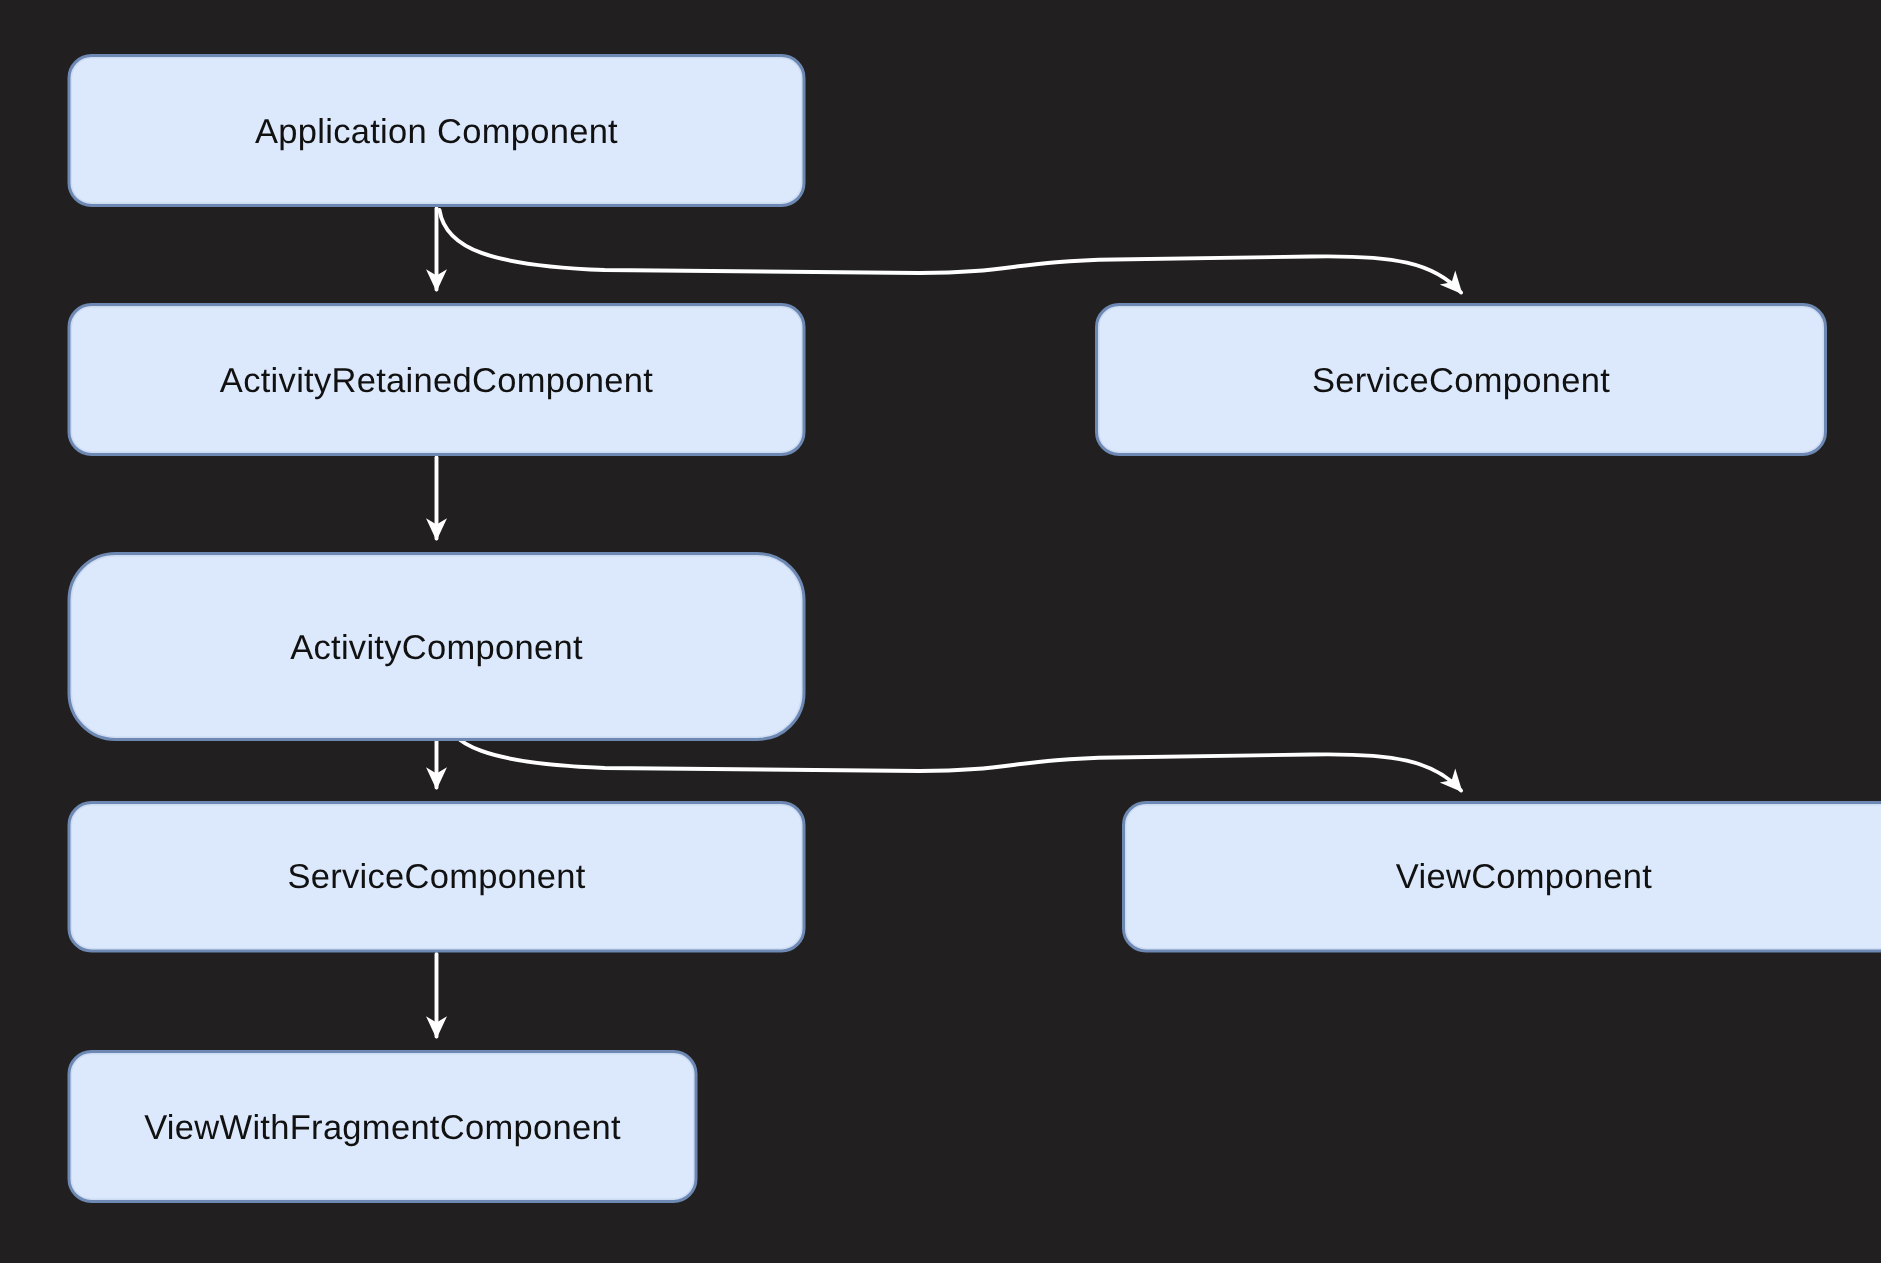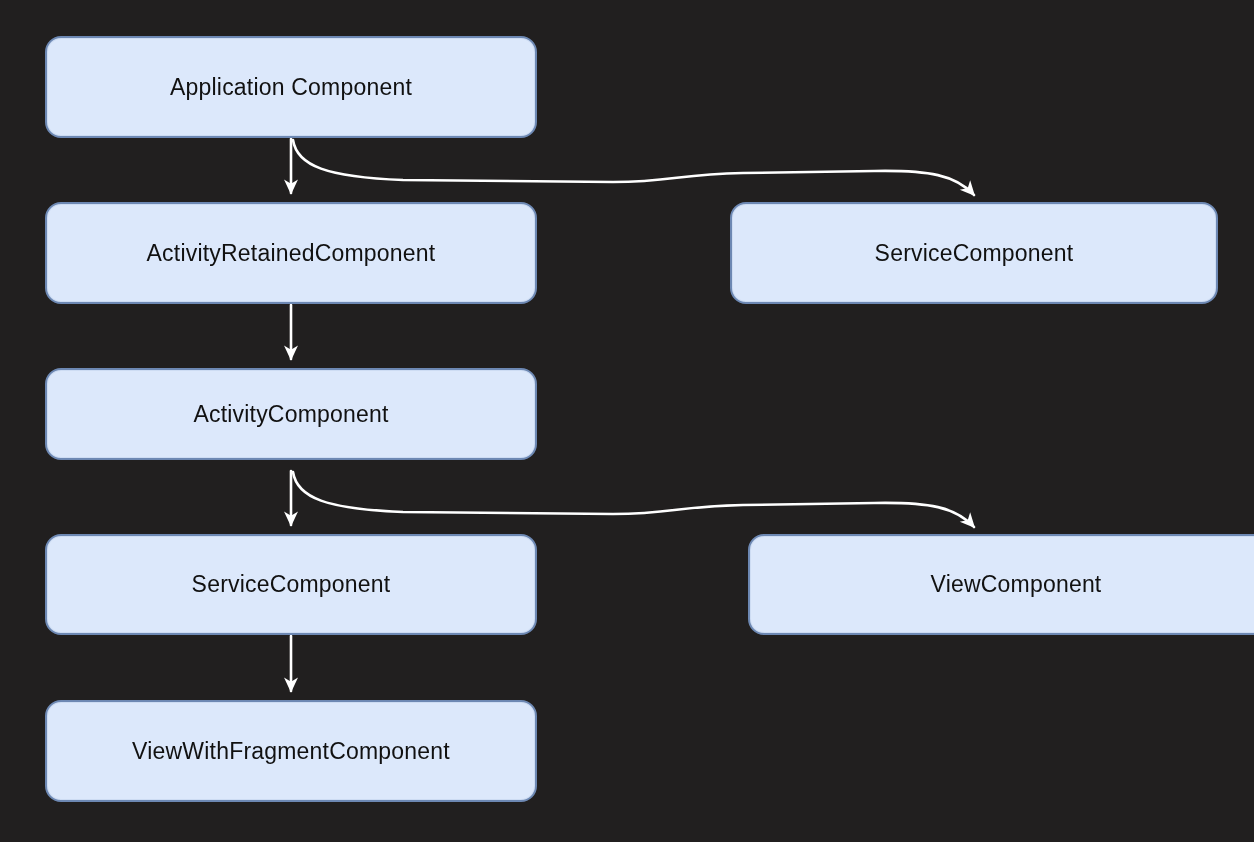--- a/index.html
+++ b/index.html
@@ -70,26 +70,26 @@
   <div id="node-layer">
       <div class="node" style="left: 45px; top: 36px; width: 492px; height: 102px;">
         <span class="node-label">Application Component</span>
       </div>
       <div class="node" style="left: 45px; top: 202px; width: 492px; height: 102px; justify-content: center;">
         <span class="node-label">ActivityRetainedComponent</span>
       </div>
       <div class="node" style="left: 730px; top: 202px; width: 488px; height: 102px;">
         <span class="node-label">ServiceComponent</span>
       </div>
-      <div class="node" style="left: 45px; top: 368px; width: 492px; height: 92px;">
+      <div class="node" style="left: 45px; top: 368px; width: 492px; height: 126px; border-radius: 32px;">
         <span class="node-label">ActivityComponent</span>
       </div>
       <div class="node" style="left: 45px; top: 534px; width: 492px; height: 101px;">
         <span class="node-label">ServiceComponent</span>
       </div>
       <div class="node" style="left: 730px; top: 534px; width: 536px; height: 101px; margin-left: 18px;">
         <span class="node-label">ViewComponent</span>
       </div>
-      <div class="node" style="left: 45px; top: 700px; width: 492px; height: 102px;">
+      <div class="node" style="left: 45px; top: 700px; width: 420px; height: 102px;">
         <span class="node-label">ViewWithFragmentComponent</span>
       </div>
     </div>
 </div>
 
 </body></html>

